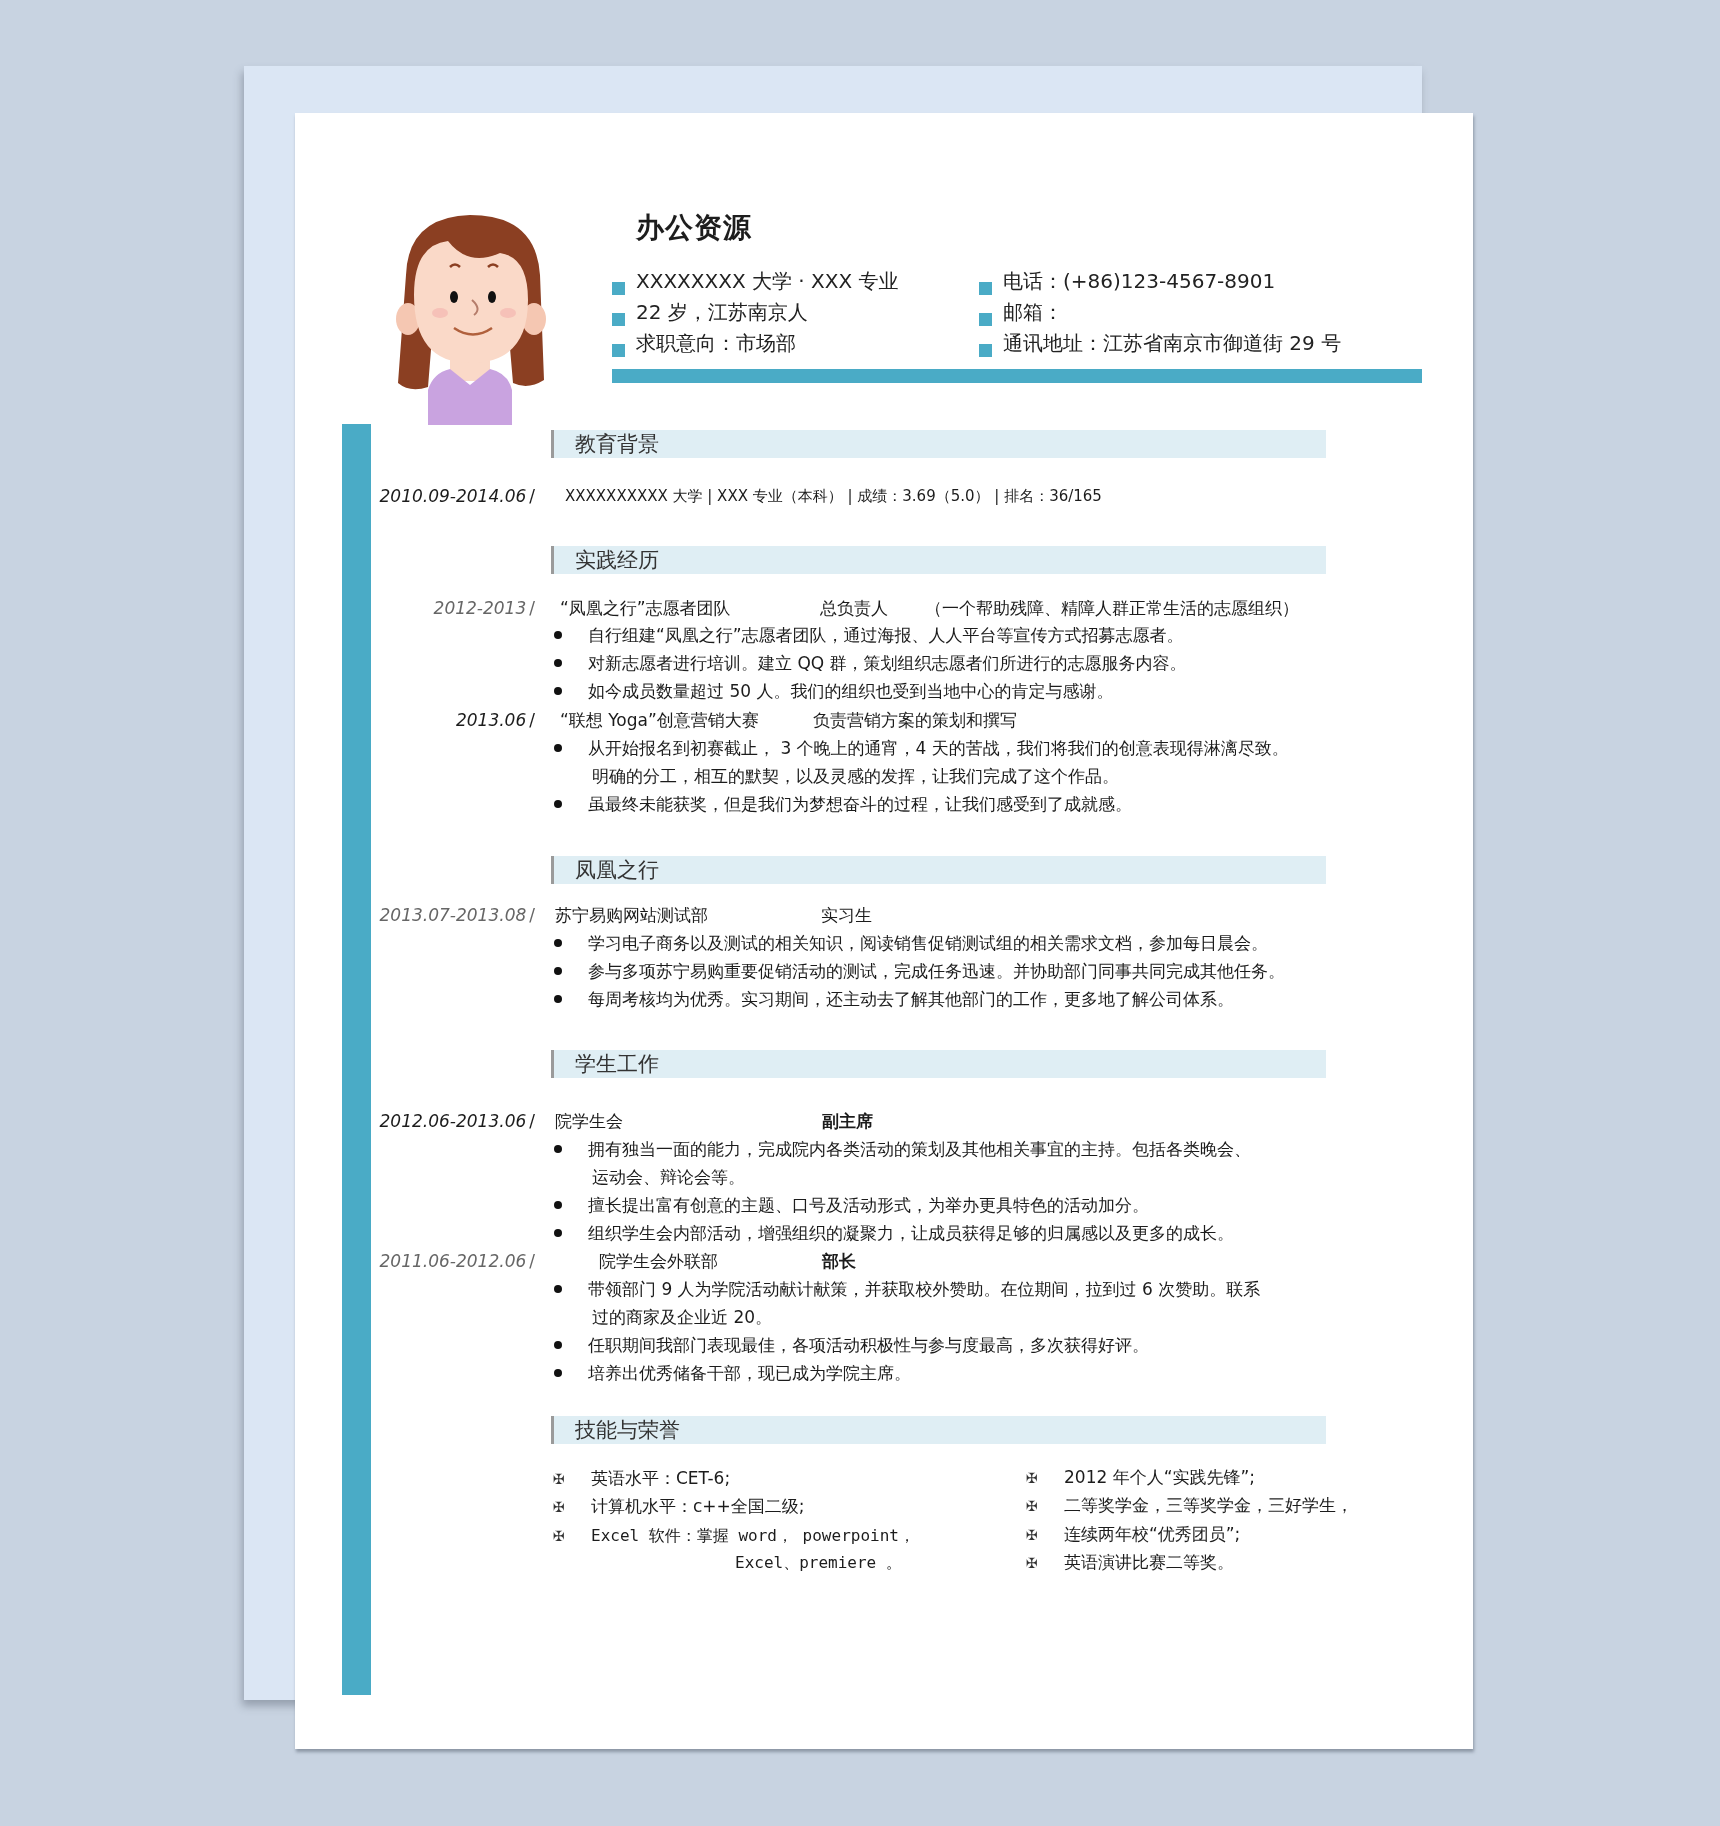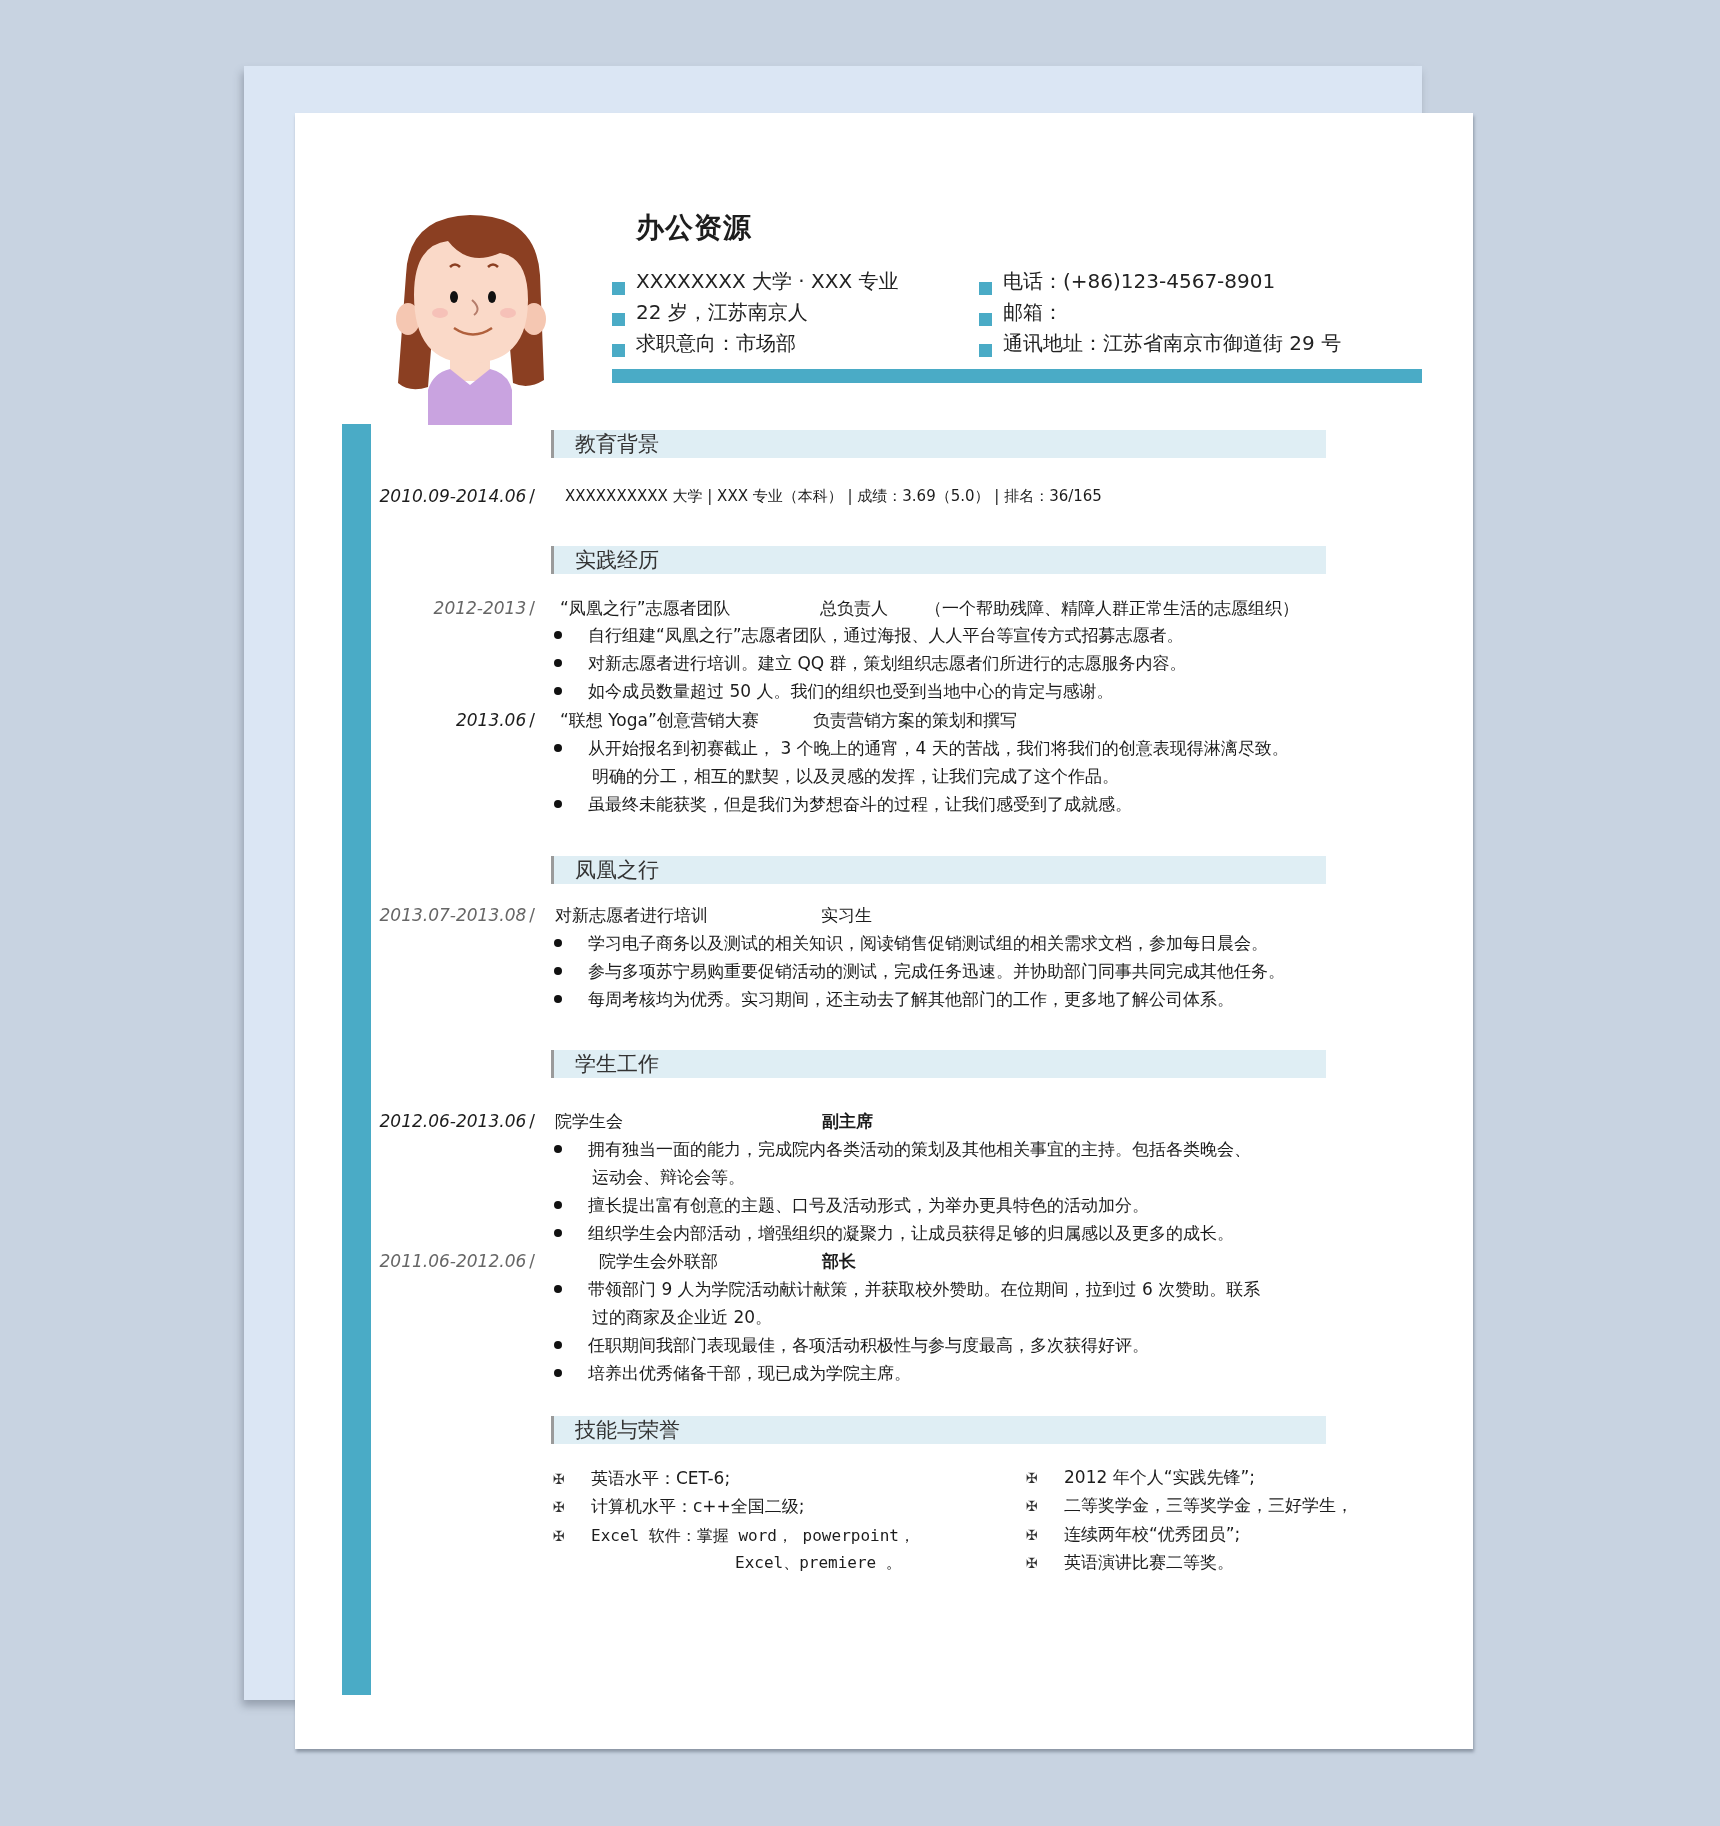--- a/index.html
+++ b/index.html
@@ -134,21 +134,21 @@
 <div class="row" style="left:560px; top:709px;">“联想 Yoga”创意营销大赛</div>
 <div class="row" style="left:813px; top:709px;">负责营销方案的策划和撰写</div>
 <div class="bullet-row" style="top:737px;"><span class="dot"></span><span>从开始报名到初赛截止， 3 个晚上的通宵，4 天的苦战，我们将我们的创意表现得淋漓尽致。</span></div>
 <div class="cont" style="top:765px;">明确的分工，相互的默契，以及灵感的发挥，让我们完成了这个作品。</div>
 <div class="bullet-row" style="top:793px;"><span class="dot"></span><span>虽最终未能获奖，但是我们为梦想奋斗的过程，让我们感受到了成就感。</span></div>
 
 <div class="sec-head" style="top:856px;">
     <span>凤凰之行</span>
   </div>
 <div class="date gray" style="right:1185px; top:904px;">2013.07-2013.08</div>
-<div class="row" style="left:555px; top:904px;">对新志愿者进行培训</div>
+<div class="row" style="left:555px; top:904px;">苏宁易购网站测试部</div>
 <div class="row" style="left:821px; top:904px;">实习生</div>
 <div class="bullet-row" style="top:932px;"><span class="dot"></span><span>学习电子商务以及测试的相关知识，阅读销售促销测试组的相关需求文档，参加每日晨会。</span></div>
 <div class="bullet-row" style="top:960px;"><span class="dot"></span><span>参与多项苏宁易购重要促销活动的测试，完成任务迅速。并协助部门同事共同完成其他任务。</span></div>
 <div class="bullet-row" style="top:988px;"><span class="dot"></span><span>每周考核均为优秀。实习期间，还主动去了解其他部门的工作，更多地了解公司体系。</span></div>
 
 <div class="sec-head" style="top:1050px;">
     <span>学生工作</span>
   </div>
 <div class="date" style="right:1185px; top:1110px;">2012.06-2013.06</div>
 <div class="row" style="left:555px; top:1110px;">院学生会</div>

